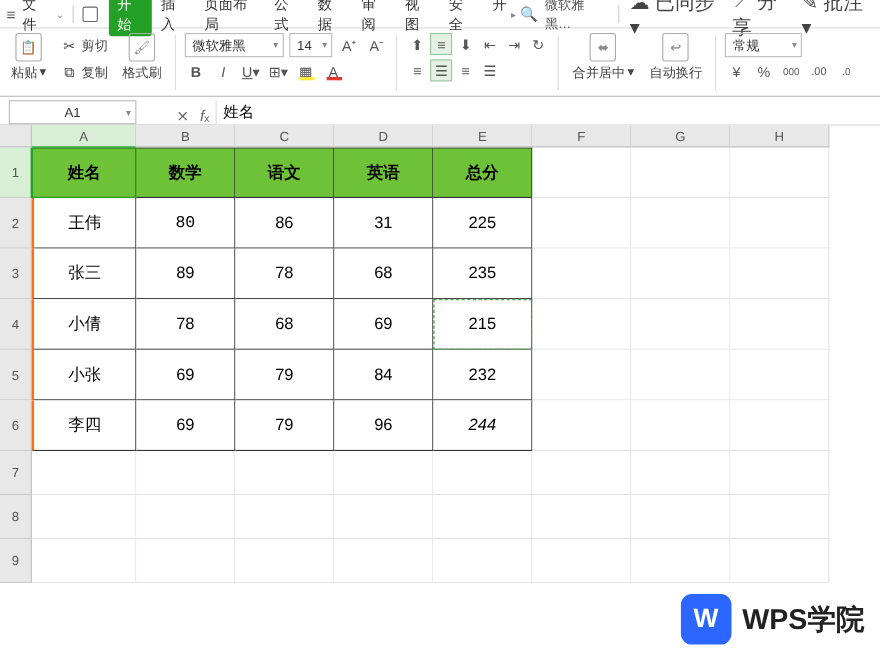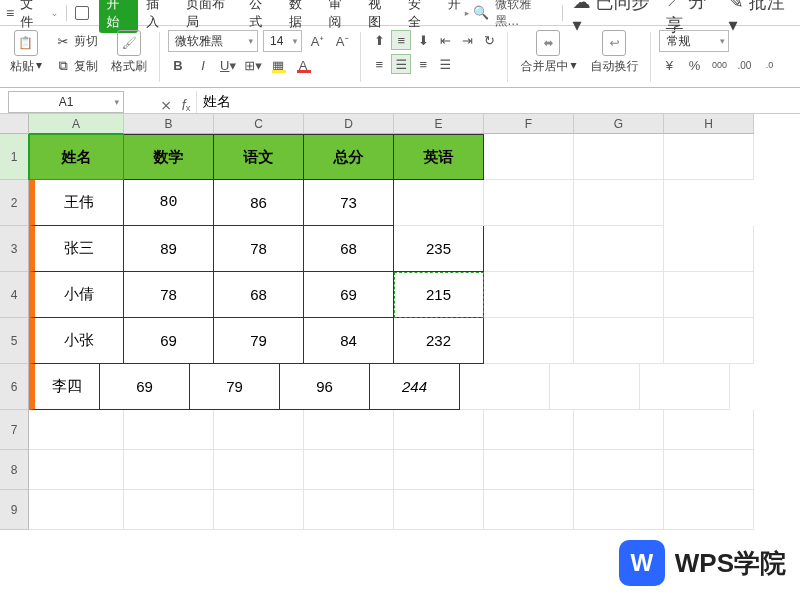--- a/index.html
+++ b/index.html
@@ -44,21 +44,21 @@
   .corner { width: 29px; height: 20px; background: #e8e8e8; border-right: 1px solid #bbb; border-bottom: 1px solid #bbb; }
   .colh { height: 20px; background: #e8e8e8; border-right: 1px solid #ccc; border-bottom: 1px solid #bbb; display: flex; align-items: center; justify-content: center; font-size: 12px; color: #555; }
   .colh.active { background: #d8efd5; border-bottom-color: #22a126; }
   .rows { }
   .row { display: flex; }
   .rowh { width: 29px; background: #e8e8e8; border-right: 1px solid #bbb; border-bottom: 1px solid #ccc; display: flex; align-items: center; justify-content: center; font-size: 12px; color: #555; }
   .rowh.active { background: #d8efd5; border-right-color: #22a126; }
   .cell { border-right: 1px solid #e4e4e4; border-bottom: 1px solid #e4e4e4; display: flex; align-items: center; justify-content: center; font-size: 15px; background: #fff; }
   .row.hdr .cell.data { background: #6ec238; font-weight: 600; border-right: 1px solid #333; border-bottom: 1px solid #333; color: #000; }
   .row .cell.data { border-right: 1px solid #333; border-bottom: 1px solid #333; color: #000; font-size: 15px; }
-  .row .cell.data.first { border-left: 6px solid #f97316; }
+  .row .cell.data.first { border-left: 2px solid #f97316; }
   .row.hdr .cell.data.first { border-top: 1px solid #333; border-left: 1px solid #333; }
   .row.hdr .cell.data { border-top: 1px solid #333; }
   .cell.sel { outline: 2px solid #22a126; outline-offset: -1px; }
   .cell.marq { outline: 1.5px dashed #22a126; outline-offset: -1px; }
   .brand { position: absolute; right: 14px; bottom: 14px; display: flex; align-items: center; gap: 10px; font-size: 26px; font-weight: 700; color: #222; }
   .brand .logo { width: 46px; height: 46px; background: #2a66ff; border-radius: 10px; color: #fff; display: flex; align-items: center; justify-content: center; font-size: 24px; font-weight: 800; }
 </style>
 </head>
 <body>
 
@@ -197,32 +197,33 @@
       <div class="colh" style="width: 90px;">F</div>
       <div class="colh" style="width: 90px;">G</div>
       <div class="colh" style="width: 90px;">H</div>
     </div>
   <div class="rows" id="rows">
       <div class="row hdr">
         <div class="rowh active" style="height: 46px;">1</div>
         <div class="cell data first sel" style="width: 95px; height: 46px;">姓名</div>
         <div class="cell data" style="width: 90px; height: 46px;">数学</div>
         <div class="cell data" style="width: 90px; height: 46px;">语文</div>
+        <div class="cell data" style="width: 90px; height: 46px;">英语</div>
         <div class="cell data" style="width: 90px; height: 46px;">总分</div>
-        <div class="cell data" style="width: 90px; height: 46px;">英语</div>
         <div class="cell" style="width: 90px; height: 46px;"></div>
         <div class="cell" style="width: 90px; height: 46px;"></div>
         <div class="cell" style="width: 90px; height: 46px;"></div>
       </div>
       <div class="row">
         <div class="rowh" style="height: 46px;">2</div>
         <div class="cell data first" style="width: 95px; height: 46px;">王伟</div>
         <div class="cell data" style="width: 90px; height: 46px; font-family: Liberation Mono, monospace;">80</div>
         <div class="cell data" style="width: 90px; height: 46px;">86</div>
-        <div class="cell data" style="width: 90px; height: 46px;">73</div>
+        <div class="cell data" style="width: 90px; height: 46px;">31</div>
+        <div class="cell data" style="width: 90px; height: 46px;">225</div>
         <div class="cell" style="width: 90px; height: 46px;"></div>
         <div class="cell" style="width: 90px; height: 46px;"></div>
         <div class="cell" style="width: 90px; height: 46px;"></div>
       </div>
       <div class="row">
         <div class="rowh" style="height: 46px;">3</div>
         <div class="cell data first" style="width: 95px; height: 46px;">张三</div>
         <div class="cell data" style="width: 90px; height: 46px;">89</div>
         <div class="cell data" style="width: 90px; height: 46px;">78</div>
         <div class="cell data" style="width: 90px; height: 46px;">68</div>
@@ -248,21 +249,21 @@
         <div class="cell data" style="width: 90px; height: 46px;">69</div>
         <div class="cell data" style="width: 90px; height: 46px;">79</div>
         <div class="cell data" style="width: 90px; height: 46px;">84</div>
         <div class="cell data" style="width: 90px; height: 46px;">232</div>
         <div class="cell" style="width: 90px; height: 46px;"></div>
         <div class="cell" style="width: 90px; height: 46px;"></div>
         <div class="cell" style="width: 90px; height: 46px;"></div>
       </div>
       <div class="row">
         <div class="rowh" style="height: 46px;">6</div>
-        <div class="cell data first" style="width: 71px; height: 46px;">李四</div>
+        <div class="cell data first" style="width: 95px; height: 46px;">李四</div>
         <div class="cell data" style="width: 90px; height: 46px;">69</div>
         <div class="cell data" style="width: 90px; height: 46px;">79</div>
         <div class="cell data" style="width: 90px; height: 46px;">96</div>
         <div class="cell data" style="width: 90px; height: 46px; font-style: italic;">244</div>
         <div class="cell" style="width: 90px; height: 46px;"></div>
         <div class="cell" style="width: 90px; height: 46px;"></div>
         <div class="cell" style="width: 90px; height: 46px;"></div>
       </div>
       <div class="row">
         <div class="rowh" style="height: 40px;">7</div>

